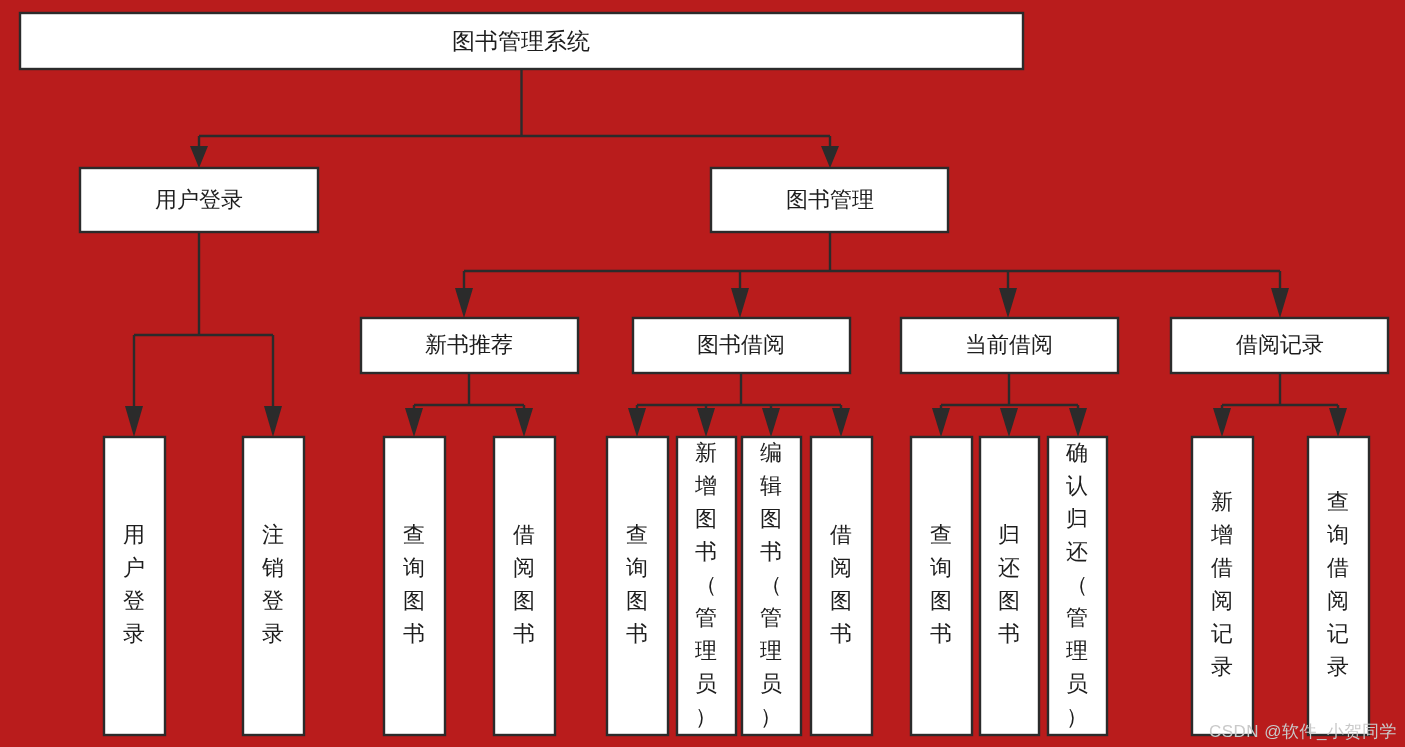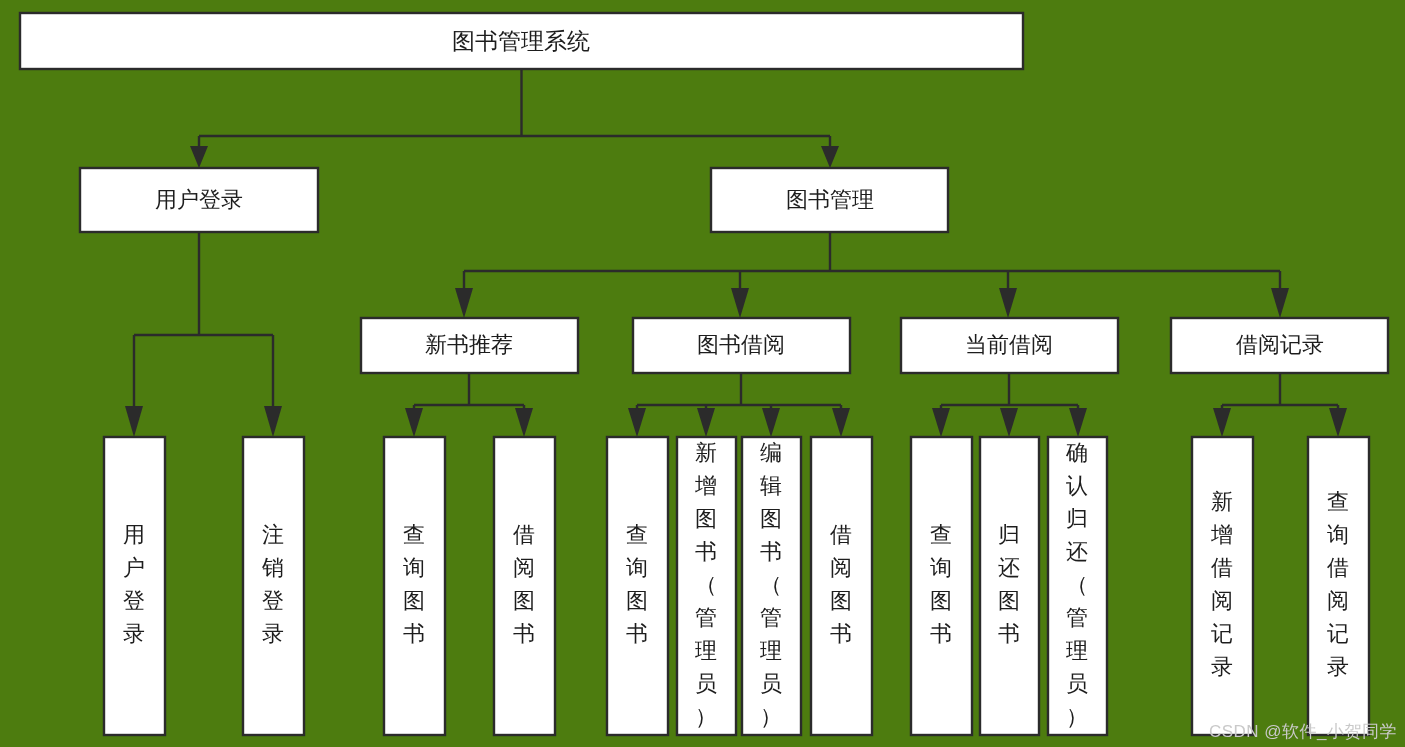--- a/index.html
+++ b/index.html
@@ -7,21 +7,21 @@
     padding: 0;
     background: #ffffff;
   }
   body {
     font-family: "Liberation Sans", "DejaVu Sans", sans-serif;
   }
   #diagram-root {
     position: relative;
     width: 1405px;
     height: 747px;
-    background: #4d7c0f;
+    background: #b91c1c;
     overflow: hidden;
   }
   svg#flow {
     position: absolute;
     left: 0;
     top: 0;
     width: 1405px;
     height: 747px;
   }
   .node-rect {

